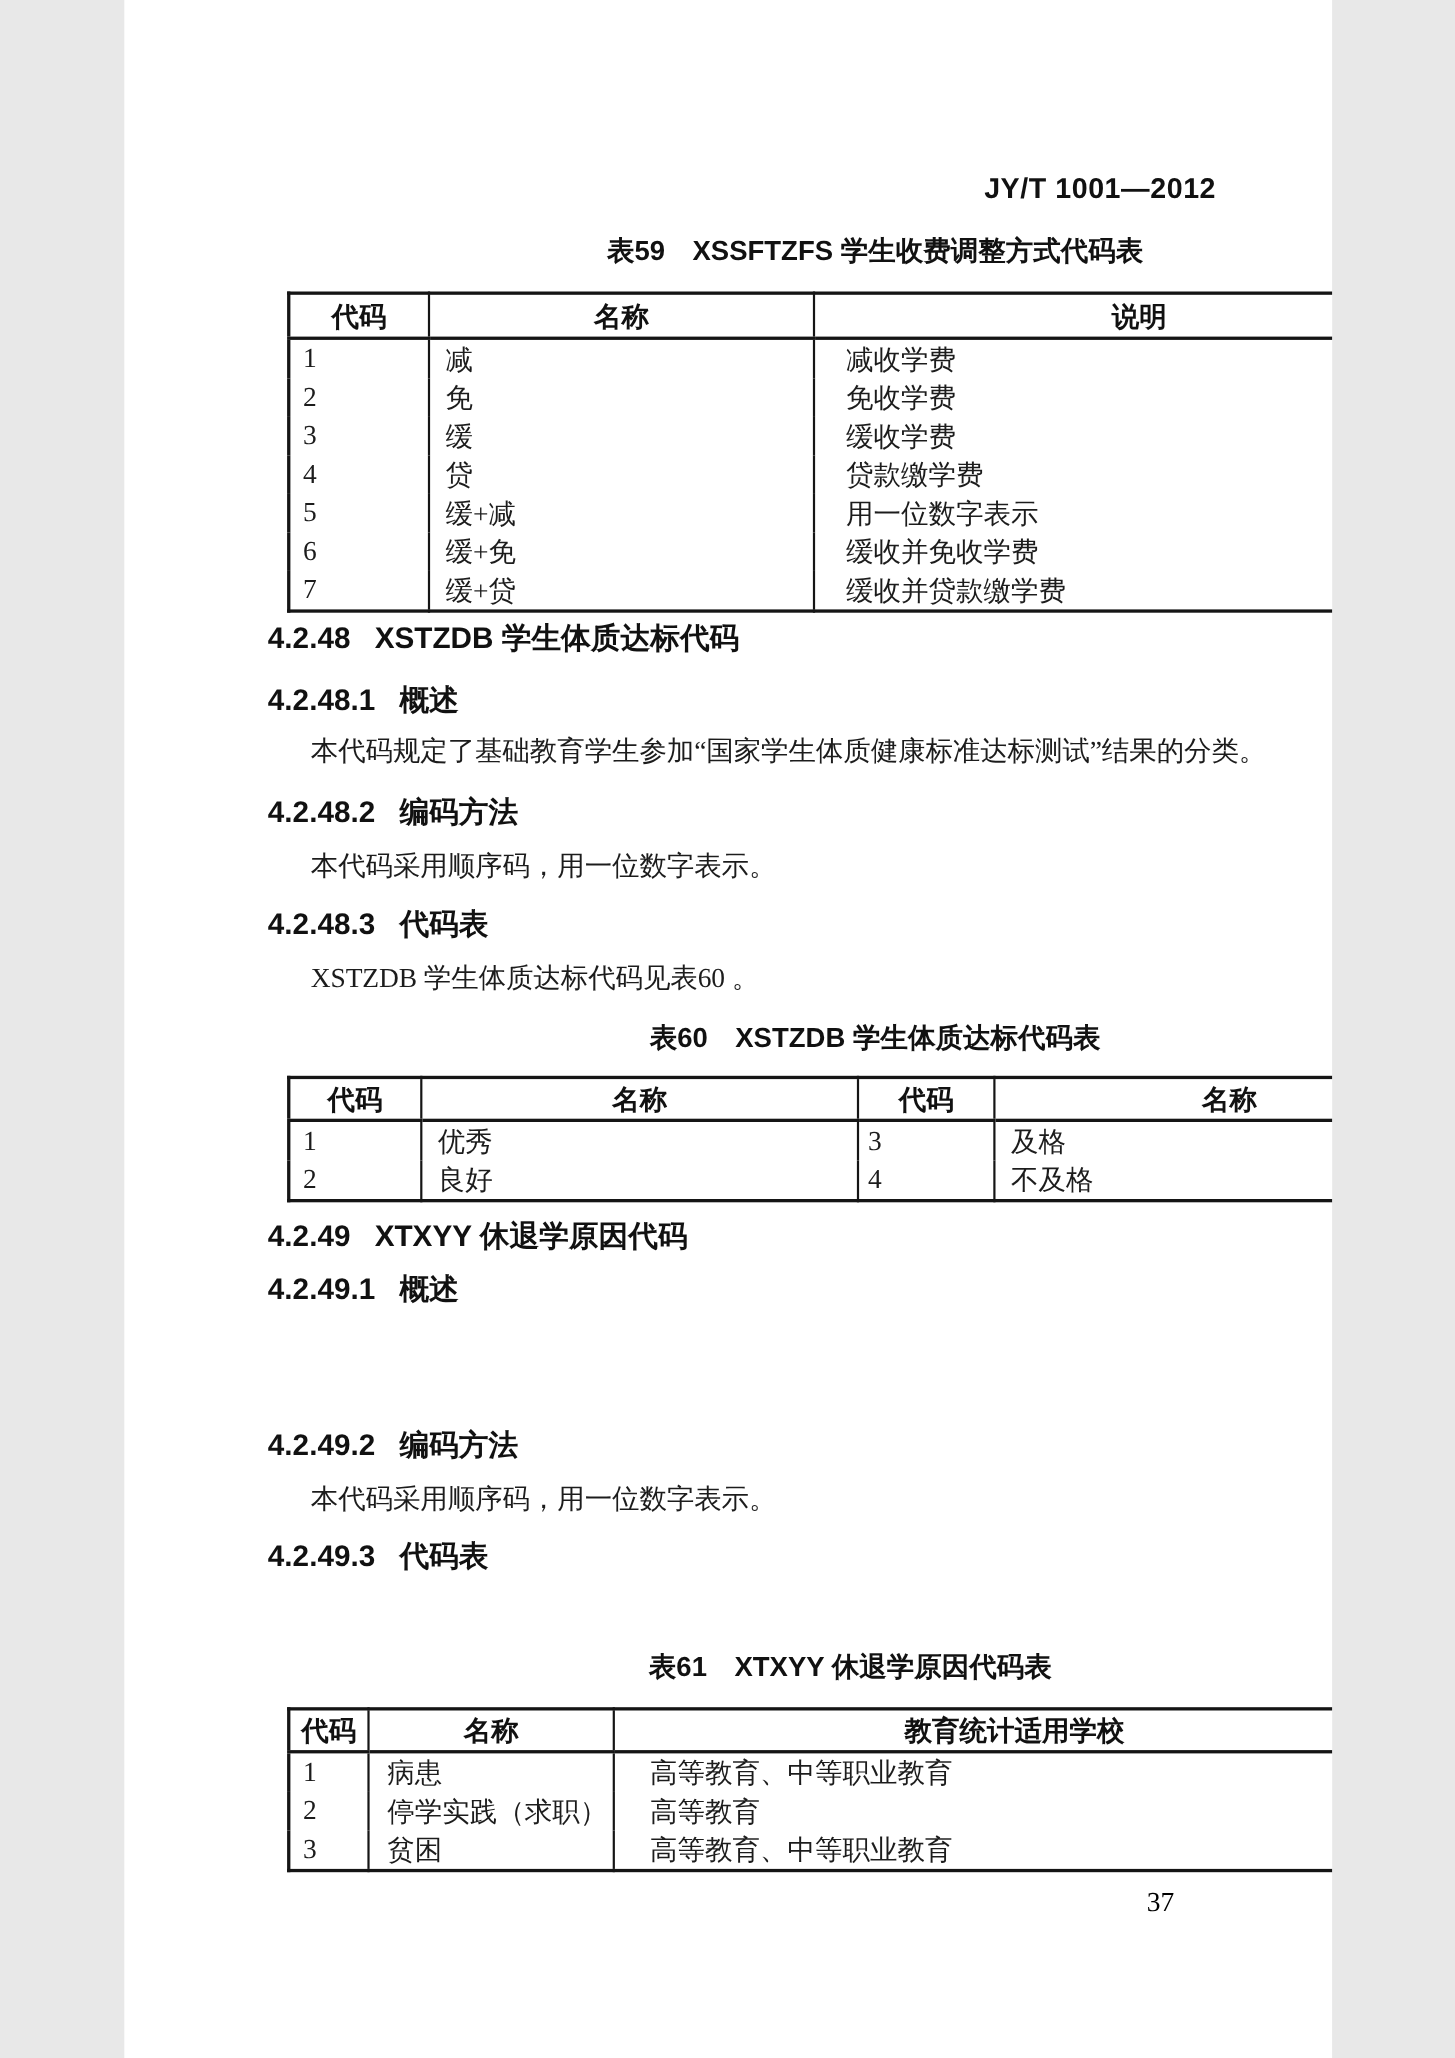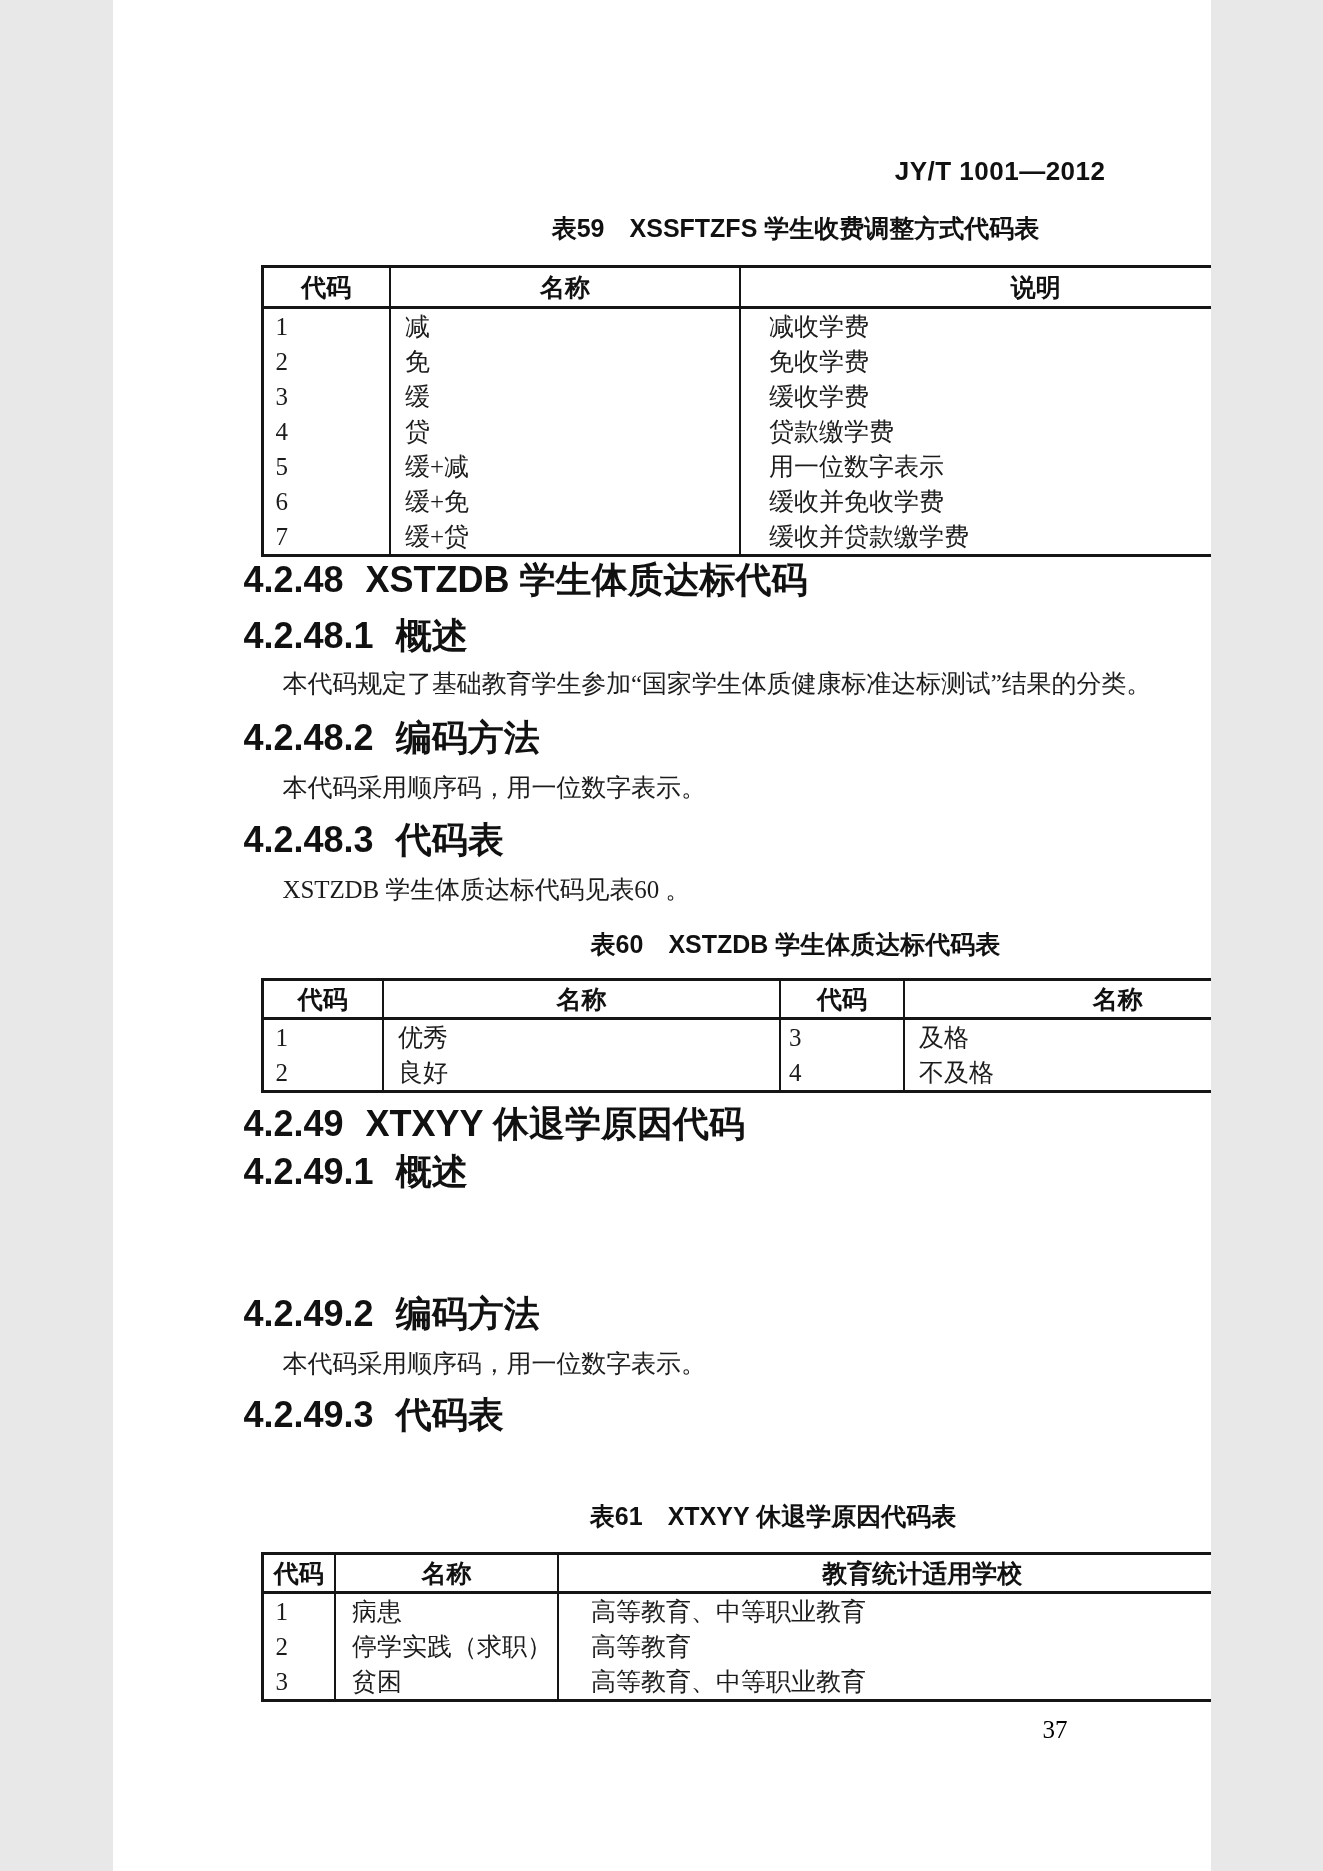--- a/index.html
+++ b/index.html
@@ -47,21 +47,21 @@
   .t59 td:nth-child(2){padding-left:14px;}
   .t59 td:nth-child(3){padding-left:28px;}
   .t60 td:nth-child(2){padding-left:14px;}
   .t60 td:nth-child(3){padding-left:8px;}
   .t60 td:nth-child(4){padding-left:14px;}
   .t61 td:nth-child(2){padding-left:16px;}
   .t61 td:nth-child(3){padding-left:32px;}
   .sec-h{
     position:absolute;left:131px;
     font-family:"Liberation Sans",sans-serif;
-    font-weight:bold;font-size:36px;line-height:34px;color:#111;
+    font-weight:bold;font-size:27px;line-height:34px;color:#111;
     white-space:nowrap;
   }
   .sec-h .ht{margin-left:22px;}
   .para{
     position:absolute;left:130px;width:1090px;
     font-size:25px;line-height:33px;letter-spacing:-0.1px;
     text-indent:40px;color:#1c1c1c;
   }
   .page-num{
     position:absolute;top:1716px;right:143px;

